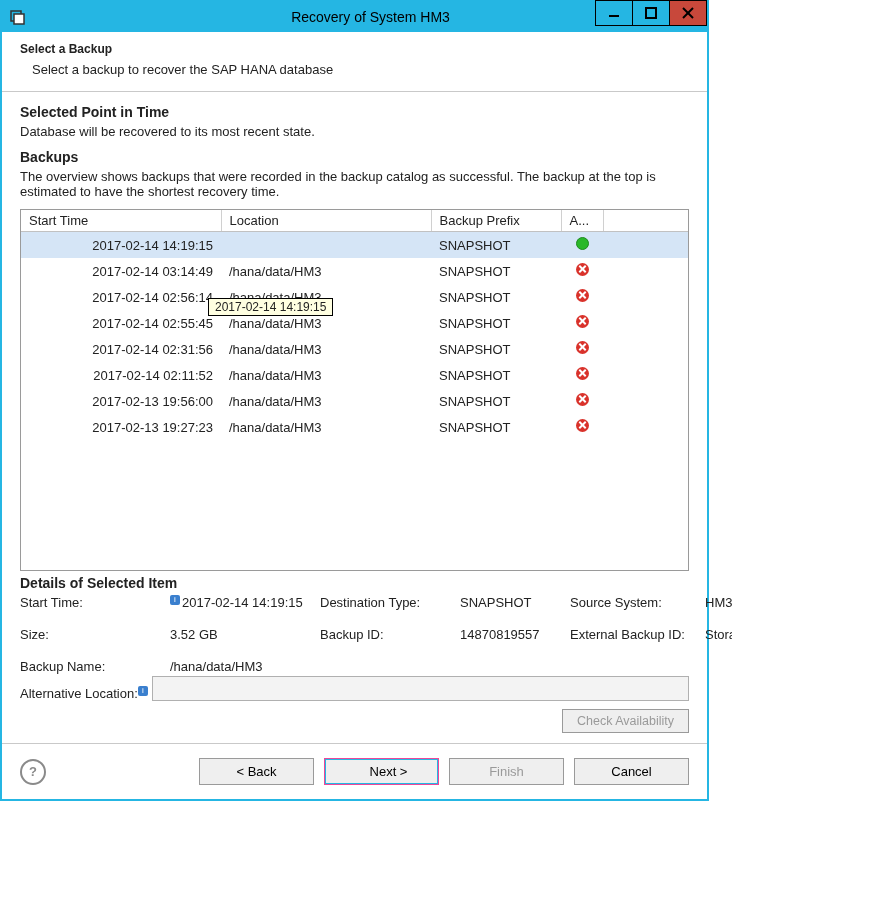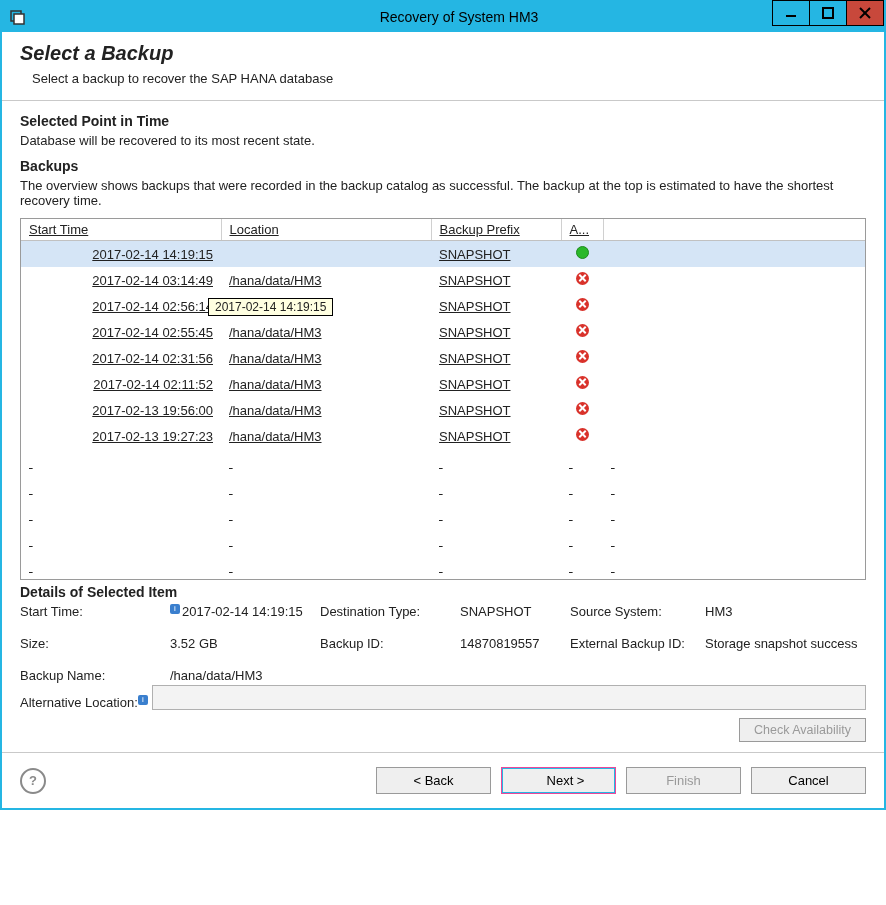--- a/index.html
+++ b/index.html
@@ -1,35 +1,35 @@
 <!DOCTYPE html>
 <html><head>
 <meta charset="utf-8">
 <style>
   html, body { margin:0; padding:0; font-family:"Segoe UI",Tahoma,Arial,sans-serif; font-size:13px; color:#222; background:#fff;}
-  .window { width:886px; box-sizing:border-box; border:2px solid #25b6e3; position:relative; background:#fff;}
+  .window { width:709px; box-sizing:border-box; border:2px solid #25b6e3; position:relative; background:#fff;}
   
   .titlebar { height:30px; background:#25b6e3; display:flex; align-items:center; position:relative;}
   .titlebar .app-icon{ width:16px; height:16px; margin:0 8px; }
   .titlebar .title { flex:1; text-align:center; color:#000; font-size:14px;}
   .window-controls { position:absolute; right:0; top:-2px; display:flex;}
   .winbtn { width:38px; height:26px; border:1px solid #000; background:#25b6e3; display:flex; align-items:center; justify-content:center; box-sizing:border-box; margin-left:-1px;}
   .winbtn.close { background:#c8483b; }
   .winbtn svg { display:block;}
   
   .header-sec { padding:10px 18px 14px 18px; border-bottom:1px solid #c9c9c9;}
-  .header-sec h1 { font-size:20px; font-weight:bold; margin:0 0 6px 0;font-style:italic;}
+  .header-sec h1 { font-size:12px; font-weight:bold; margin:0 0 6px 0;}
   .header-sec .subtitle { font-size:13px; margin-left:12px;}
   
   .body-sec { padding:12px 18px 0 18px;}
   .sec-label { font-weight:bold; font-size:14px; margin:0 0 4px 0;}
   .desc { margin-bottom:10px;}
   
   .table-wrap { border:1px solid #9a9a9a;  }
-  table.backups { width:100%; border-collapse:collapse; table-layout:fixed;text-decoration:underline;}
+  table.backups { width:100%; border-collapse:collapse; table-layout:fixed;}
   table.backups th { text-align:left; font-weight:normal; font-size:13px; padding:3px 8px; background:#fff; border-right:1px solid #d0d0d0; border-bottom:1px solid #c1c1c1;}
   table.backups th:last-child{border-right:none;}
   table.backups td { padding:3px 8px; font-size:13px; border:none; height:20px; white-space:nowrap; overflow:hidden;}
   table.backups tr.selected td { background:#d5e5f6;}
   .col-start{width:200px;} .col-loc{width:210px;} .col-prefix{width:130px;} .col-a{width:42px;text-align:left;} .col-rest{}
   .status-ok { display:inline-block; width:11px; height:11px; border-radius:50%; background:#2ab82a; border:1px solid #1e8a1e;}
   .status-bad{ display:inline-block; width:13px; height:13px; border-radius:50%; background:#d9322b; position:relative;}
   .status-bad::before,.status-bad::after{content:"";position:absolute;left:2px;top:5px;width:9px;height:2px;background:#fff;}
   .status-bad::before{transform:rotate(45deg);} .status-bad::after{transform:rotate(-45deg);}
   

